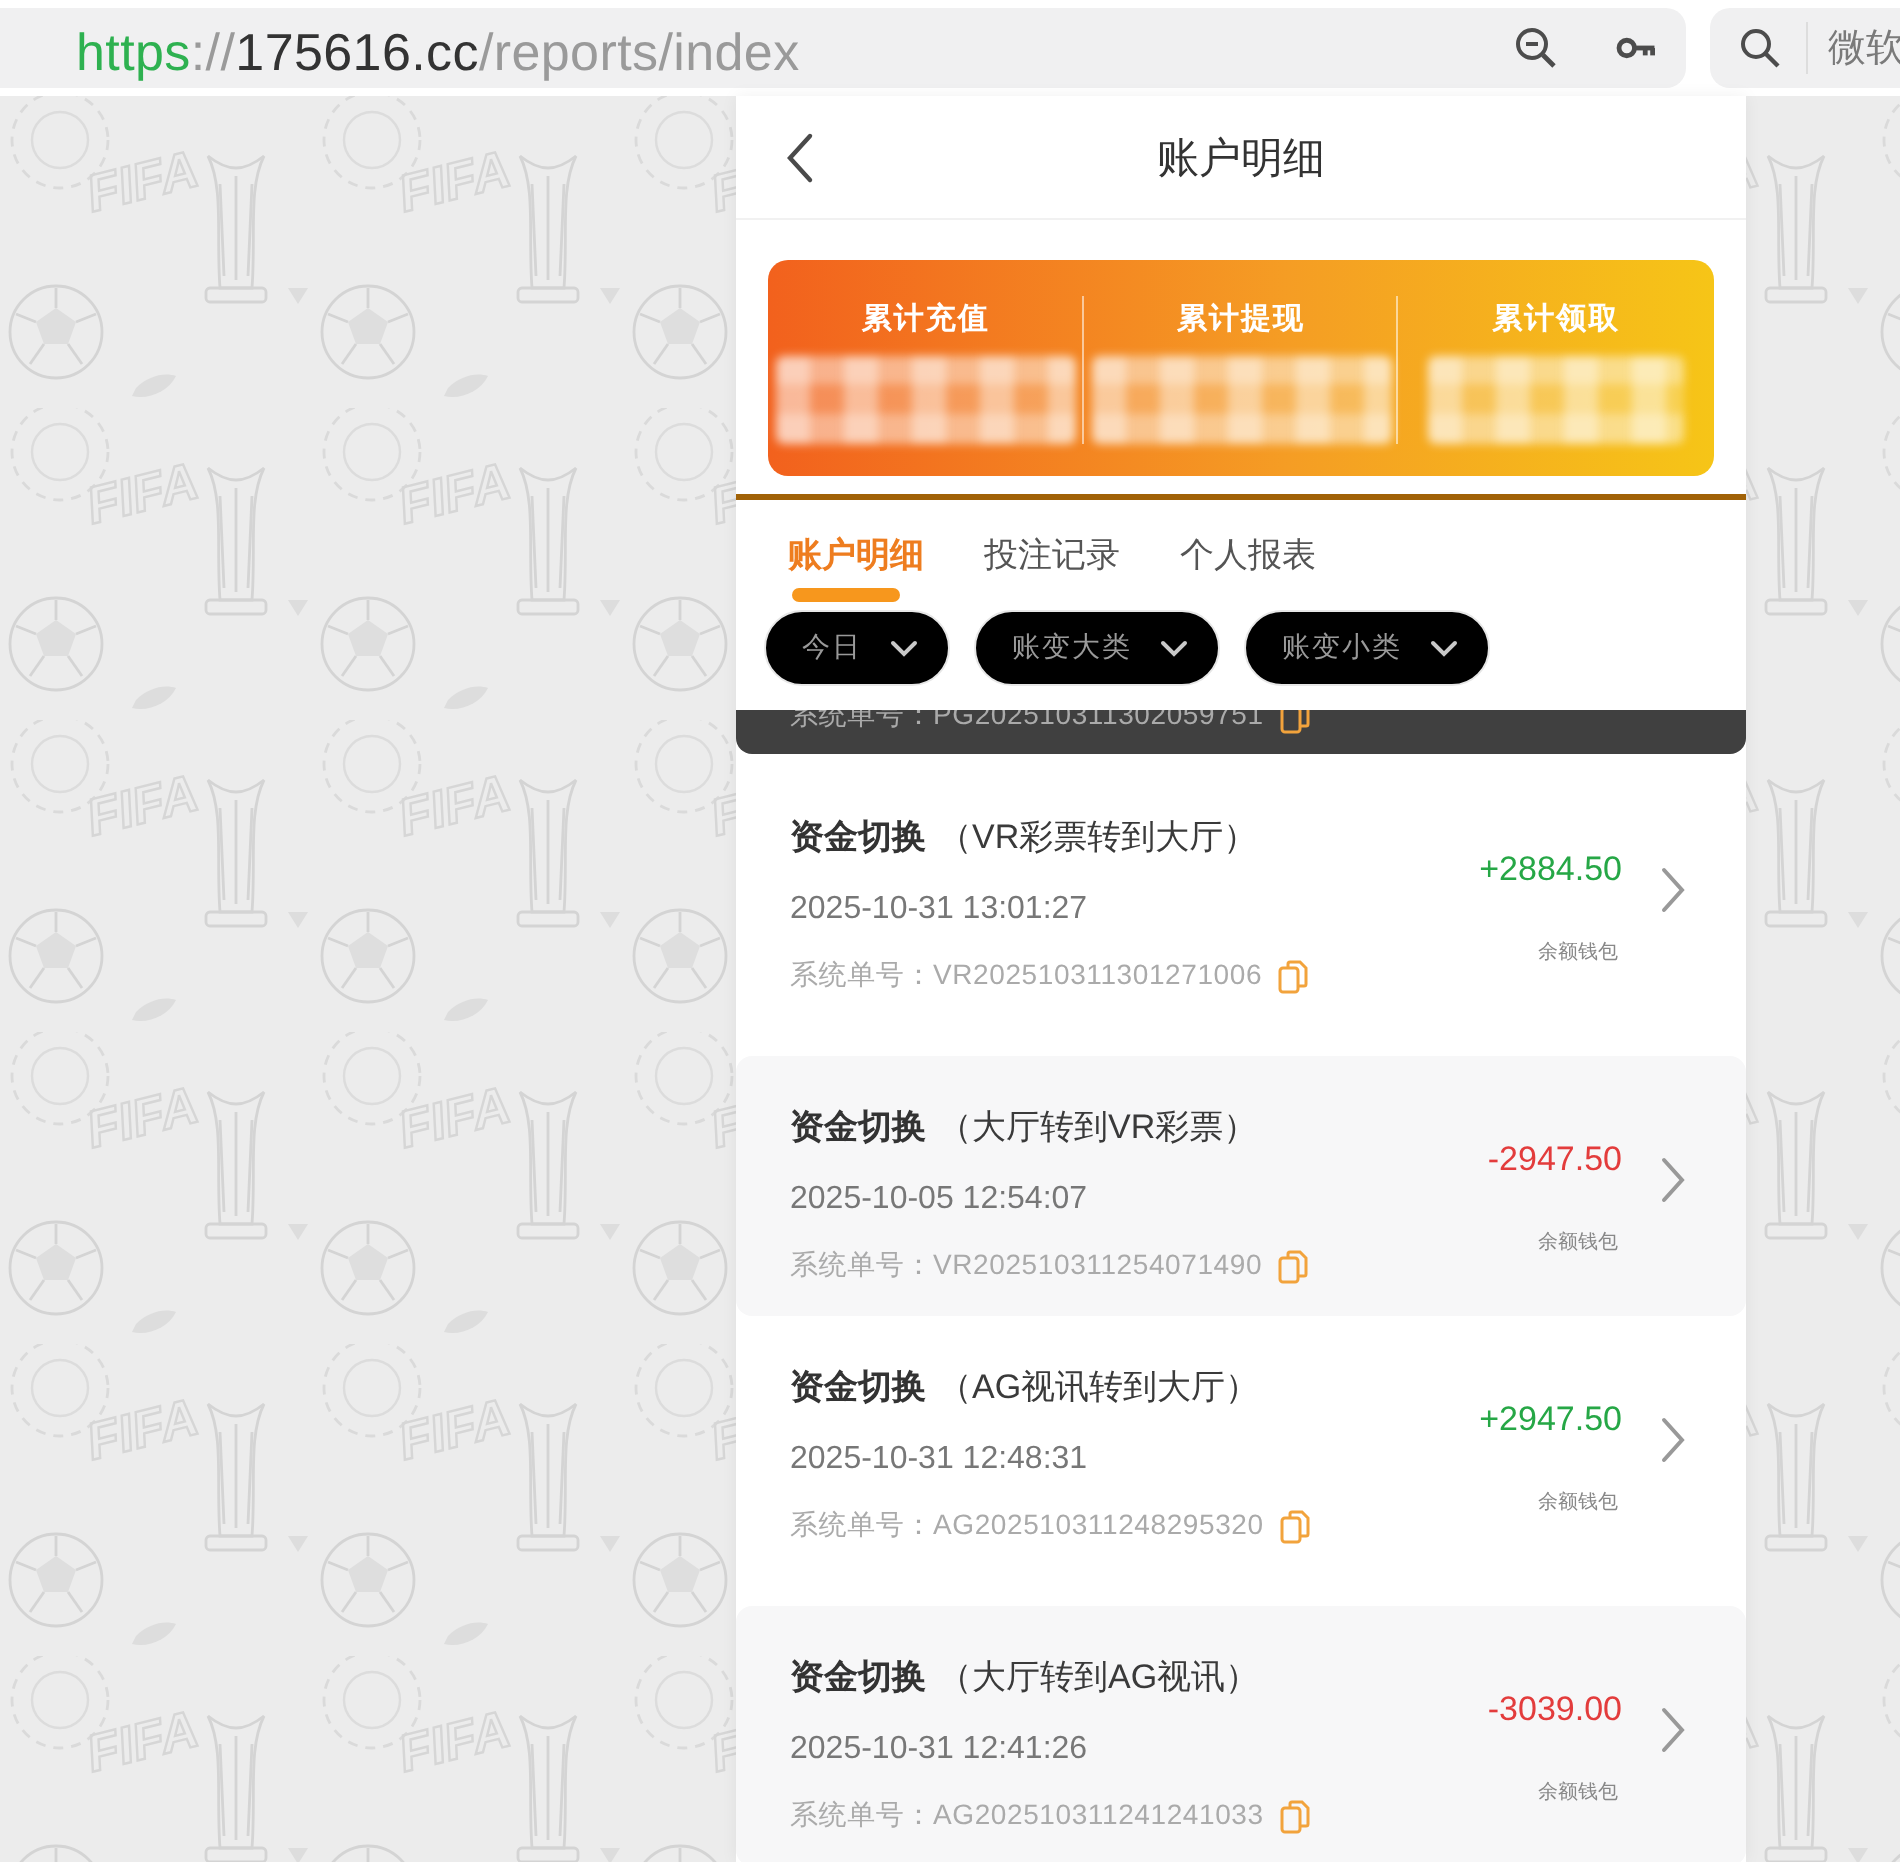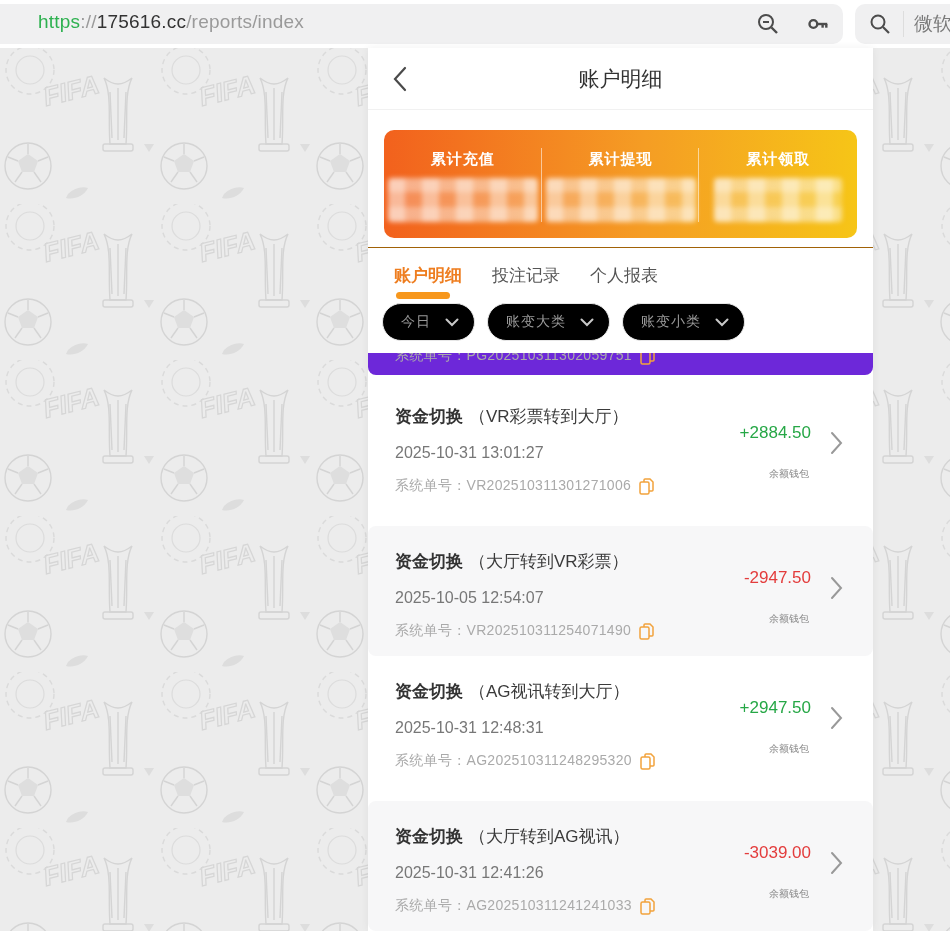--- a/index.html
+++ b/index.html
@@ -1,42 +1,42 @@
 <!DOCTYPE html>
 <html><head>
 <meta charset="utf-8">
 <style>
   * { margin:0; padding:0; box-sizing:border-box; }
   html,body { width:950px; height:931px; overflow:hidden; font-family:"Liberation Sans", sans-serif; background:#fff; }
 
   
   .browser-bar { position:relative; width:950px; height:48px; background:#fff; }
   .addr-field { position:absolute; left:-12px; top:4px; width:855px; height:40px; background:#f0f0f1; border-radius:10px; }
-  .url { position:absolute; left:38px; top:11px; font-size:19px; letter-spacing:.2px; white-space:nowrap; }
+  .url { position:absolute; left:38px; top:11px; font-size:26px; letter-spacing:.2px; white-space:nowrap; }
   .url .scheme { color:#2eb150; }
   .url .sep, .url .path { color:#9a9a9a; }
   .url .host { color:#333; }
   .bar-icons { position:absolute; right:20px; top:0; height:40px; top:4px; display:flex; align-items:center; gap:26px; }
   .bar-icon { width:24px; height:24px; display:flex; align-items:center; justify-content:center; cursor:pointer; }
   .search-field { position:absolute; left:855px; top:4px; width:140px; height:40px; background:#f0f0f1; border-radius:10px; display:flex; align-items:center; padding-left:14px; overflow:hidden; }
   .search-field .stext { font-size:19px; color:#7a7a7a; margin-left:12px; white-space:nowrap; border-left:1px solid #ddd; padding-left:10px; }
 
   
   .content { position:relative; width:950px; height:883px; background:#ececec; }
   .bg-pattern { position:absolute; inset:0; }
 
   
   .panel { position:absolute; left:368px; top:0; width:505px; height:883px; background:#fff; box-shadow:0 0 8px rgba(0,0,0,.06); overflow:hidden; }
 
   .panel-header { position:relative; height:62px; border-bottom:1px solid #f1f1f1; }
   .back-btn { position:absolute; left:24px; top:18px; width:26px; height:26px; cursor:pointer; display:flex; align-items:center; }
   .panel-title { position:absolute; left:0; right:0; top:17px; text-align:center; font-size:21px; color:#333; }
 
   
-  .card-section { padding:20px 16px 9px 16px; border-bottom:1px solid #a16207; }
+  .card-section { padding:20px 16px 9px 16px; border-bottom:3px solid #a16207; }
   .summary-card { position:relative; height:108px; border-radius:10px; background:linear-gradient(90deg,#f2611d 0%,#f59d24 55%,#f6c517 100%); display:flex; }
   .sum-col { flex:1; display:flex; flex-direction:column; align-items:center; padding-top:20px; position:relative; }
   .sum-label { color:#fff; font-size:15px; font-weight:bold; letter-spacing:1px; }
   .sum-value { width:150px; height:44px; margin-top:9px; border-radius:4px; filter:blur(2.5px);
     background-image:
       repeating-linear-gradient(90deg, rgba(255,255,255,.50) 0 17px, rgba(255,255,255,.18) 17px 34px),
       repeating-linear-gradient(0deg, rgba(255,255,255,.38) 0 15px, rgba(255,255,255,.10) 15px 30px);
   }
   .sum-col:nth-child(3) .sum-value { width:128px; }
   .sum-divider { position:absolute; right:0; top:18px; width:1px; height:74px; background:rgba(255,255,255,.55); }
@@ -51,21 +51,21 @@
   .filters-row { padding:2px 14px 12px 14px; display:flex; gap:12px; }
   .filter-pill { height:38px; border:1px solid #e7e7e7; border-radius:19px; display:flex; align-items:center; padding:0 15px 0 18px; cursor:pointer; background:#000000; }
   .filter-pill .flabel { font-size:14px; color:#999; letter-spacing:1px; }
   .filter-pill .fchev { margin-left:14px; display:flex; }
 
   
   .list { position:relative; }
   .row { position:relative; padding:24px 0 0 27px; }
   .row.white { background:#fff; height:140px; }
   .row.gray { background:#f7f7f8; border-radius:8px; height:130px; margin-top:5px; }
-  .row.partial { background:#6d28d9; border-radius:0 0 8px 8px; height:22px; padding:0 0 0 27px; overflow:hidden; margin-bottom:6px; }
+  .row.partial { background:#404040; border-radius:0 0 8px 8px; height:22px; padding:0 0 0 27px; overflow:hidden; margin-bottom:6px; }
   .row.partial .sysline { margin-top:-6px; }
   .row-title { font-size:17px; color:#333; }
   .row-title .bold { font-weight:bold; }
   .row-title .sub { font-weight:normal; color:#3a3a3a; margin-left:6px;text-align:center; }
   .row-time { font-size:16px; color:#777; margin-top:16px; }
   .sysline { display:flex; align-items:center; margin-top:15px; }
   .sys-text { font-size:14px; color:#aaa; letter-spacing:.3px; }
   .copy-icon { margin-left:8px; display:flex; cursor:pointer; }
   .row-amount { position:absolute; right:62px; top:42px; font-size:17px; }
   .row-amount.positive { color:#26a746; }

